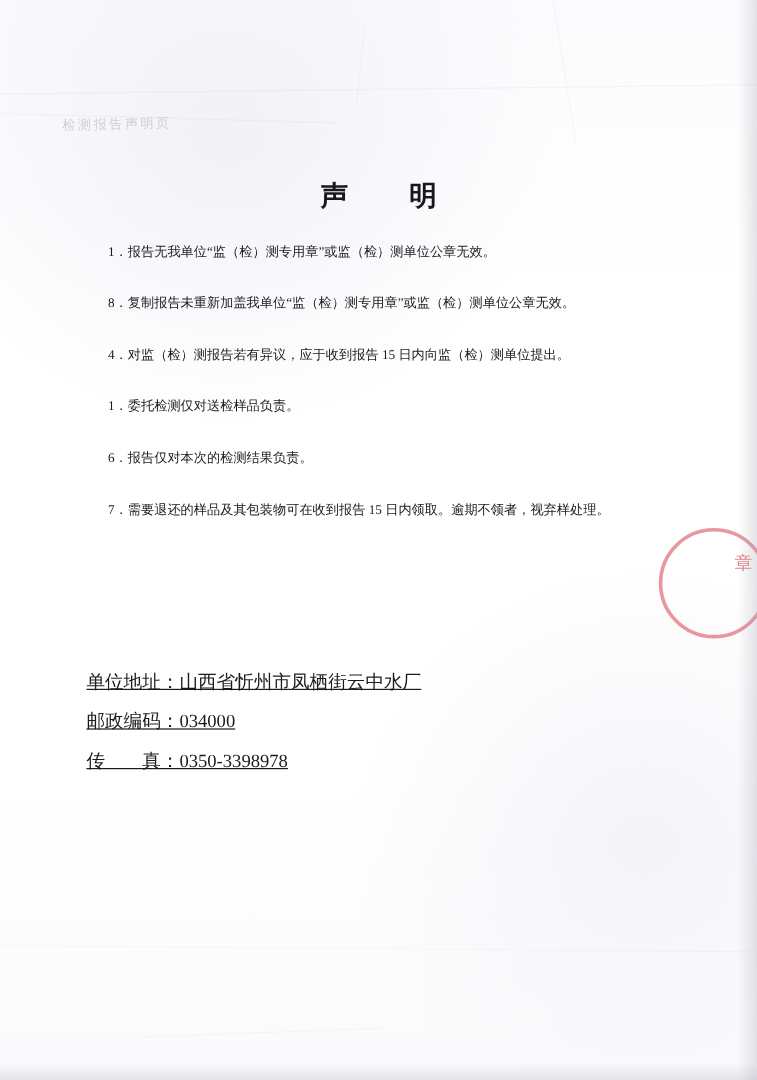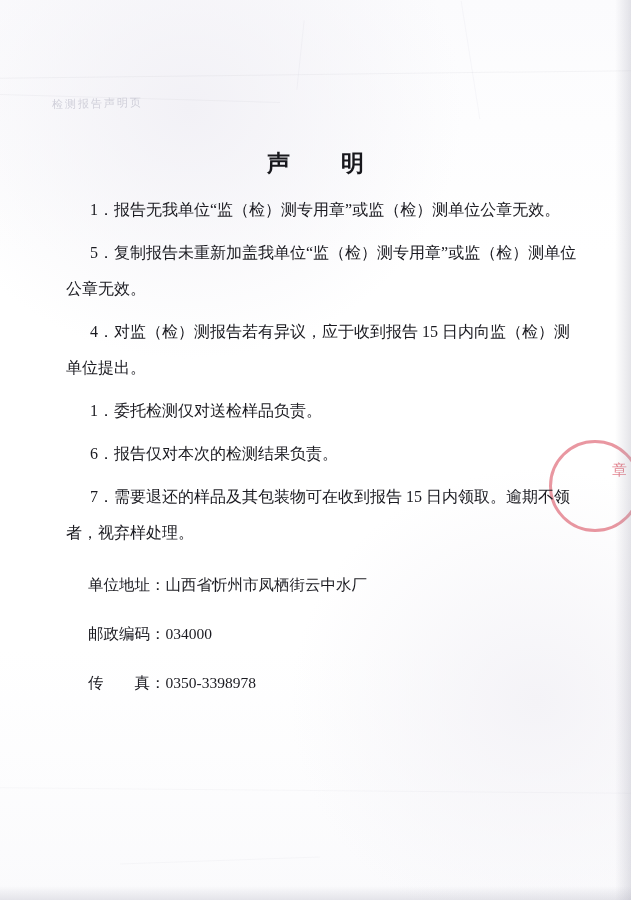--- a/index.html
+++ b/index.html
@@ -105,40 +105,41 @@
     font-weight: bold;
     letter-spacing: 14px;
     text-indent: 14px;
     color: #17171c;
   }
   #clauses {
     position: absolute;
     left: 66px;
     top: 192px;
     width: 512px;
-    font-size: 16px;
+    font-size: 11px;
     line-height: 36px;
     color: #1a1a20;
   }
   .clause {
     margin: 0 0 7px 0;
     text-indent: 24px;
   }
   #contact-block {
     position: absolute;
     left: 72px;
     top: 552px;
     width: 500px;
     font-size: 15.5px;
     line-height: 33px;
     color: #1a1a20;
   }
   .contact-row {
     white-space: pre;
-    margin: 16px;
+    margin: 0;
+    text-decoration: underline;
   }
 </style>
 </head>
 <body>
 
 <div id="scan-page">
 
   <div class="crease c1"></div>
   <div class="crease c2"></div>
   <div class="crease c3"></div>
@@ -152,21 +153,21 @@
     <div class="seal-arc"></div>
     <div class="seal-mark">章</div>
   </div>
 
   <div id="doc-body">
 
     <div id="doc-title">声　明</div>
 
     <div id="clauses">
       <p class="clause">1．报告无我单位“监（检）测专用章”或监（检）测单位公章无效。</p>
-      <p class="clause">5．复制报告未重新加盖我单位“监（检）测专用章”或监（检）测单位公章无效。</p>
+      <p class="clause">8．复制报告未重新加盖我单位“监（检）测专用章”或监（检）测单位公章无效。</p>
       <p class="clause">4．对监（检）测报告若有异议，应于收到报告 15 日内向监（检）测单位提出。</p>
       <p class="clause">1．委托检测仅对送检样品负责。</p>
       <p class="clause">6．报告仅对本次的检测结果负责。</p>
       <p class="clause">7．需要退还的样品及其包装物可在收到报告 15 日内领取。逾期不领者，视弃样处理。</p>
     </div>
 
     <div id="contact-block">
       <p class="contact-row">单位地址：山西省忻州市凤栖街云中水厂</p>
       <p class="contact-row">邮政编码：034000</p>
       <p class="contact-row">传　　真：0350-3398978</p>

